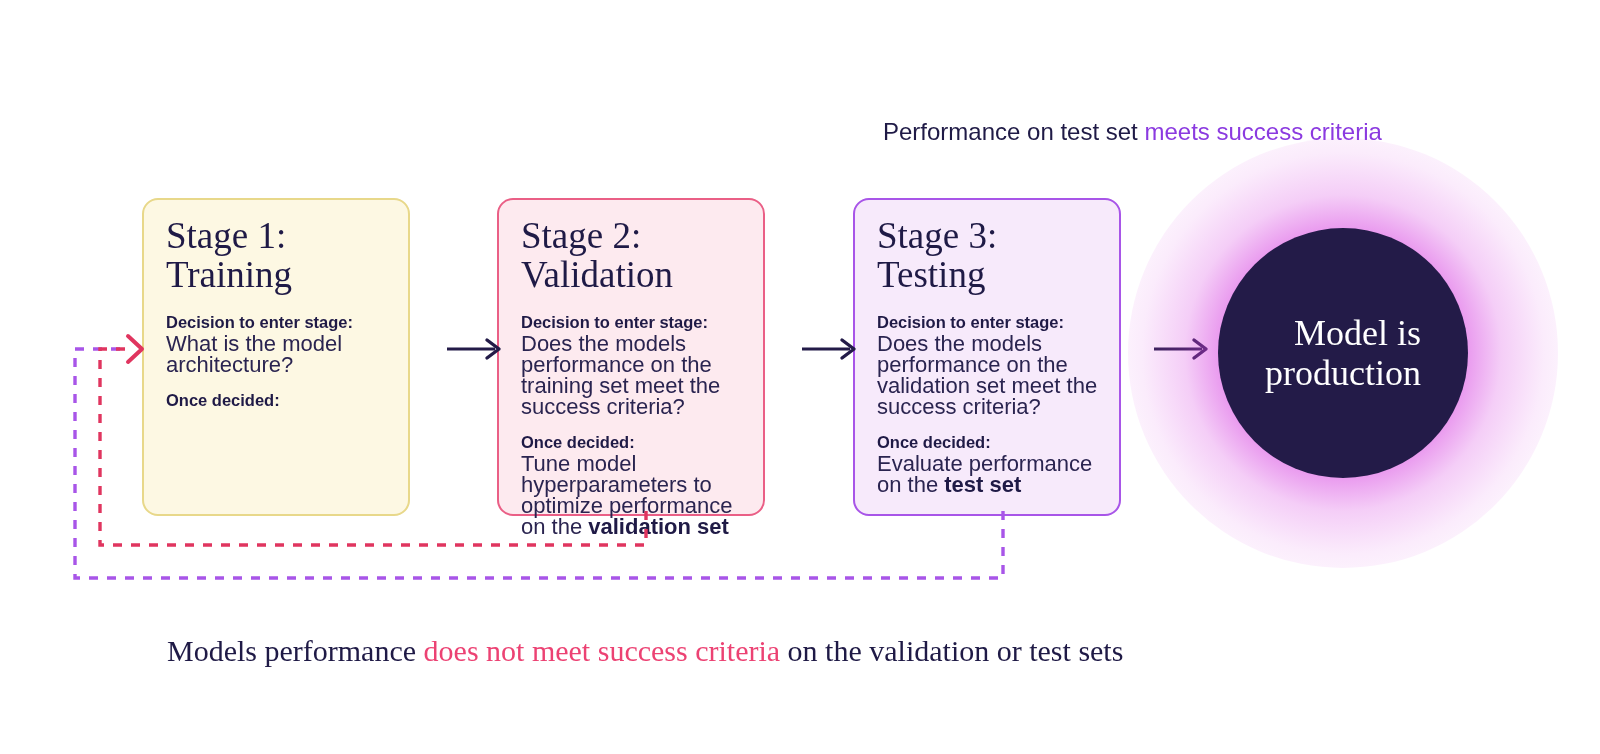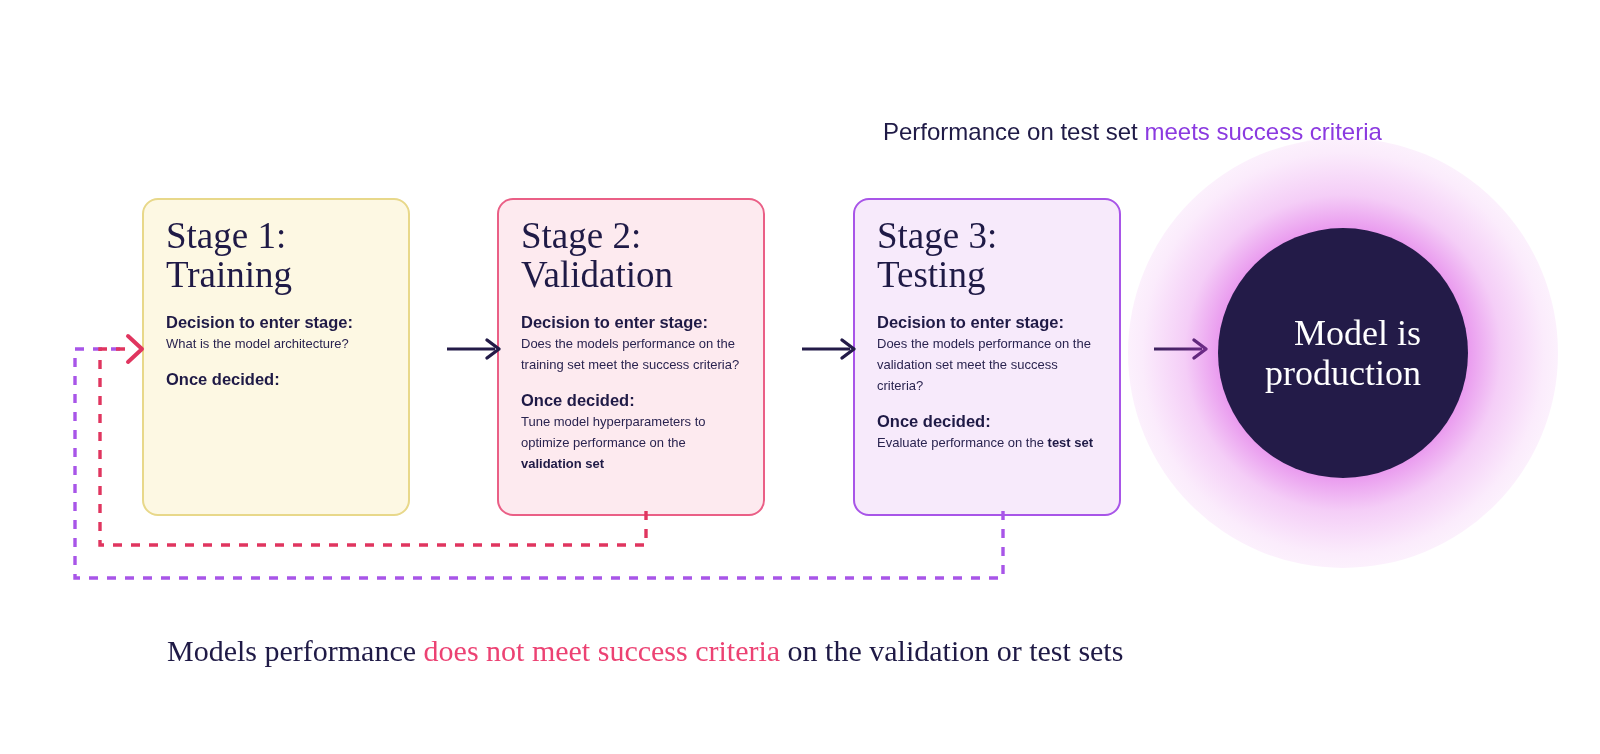--- a/index.html
+++ b/index.html
@@ -75,21 +75,21 @@
 
   .block { margin-bottom: 15px; }
   .block:last-child { margin-bottom: 0; }
   .block-head {
     font-size: 16.5px;
     font-weight: bold;
     color: #1f1a46;
     line-height: 21px;
   }
   .block-body {
-    font-size: 13px;
+    font-size: 22px;
     color: #2a2450;
     line-height: 21px;
   }
   .block-body .strong { font-weight: bold; color: #1f1a46; }
 
   
   .arrow-fwd {
     position: absolute;
     top: 337px;
     width: 60px;

